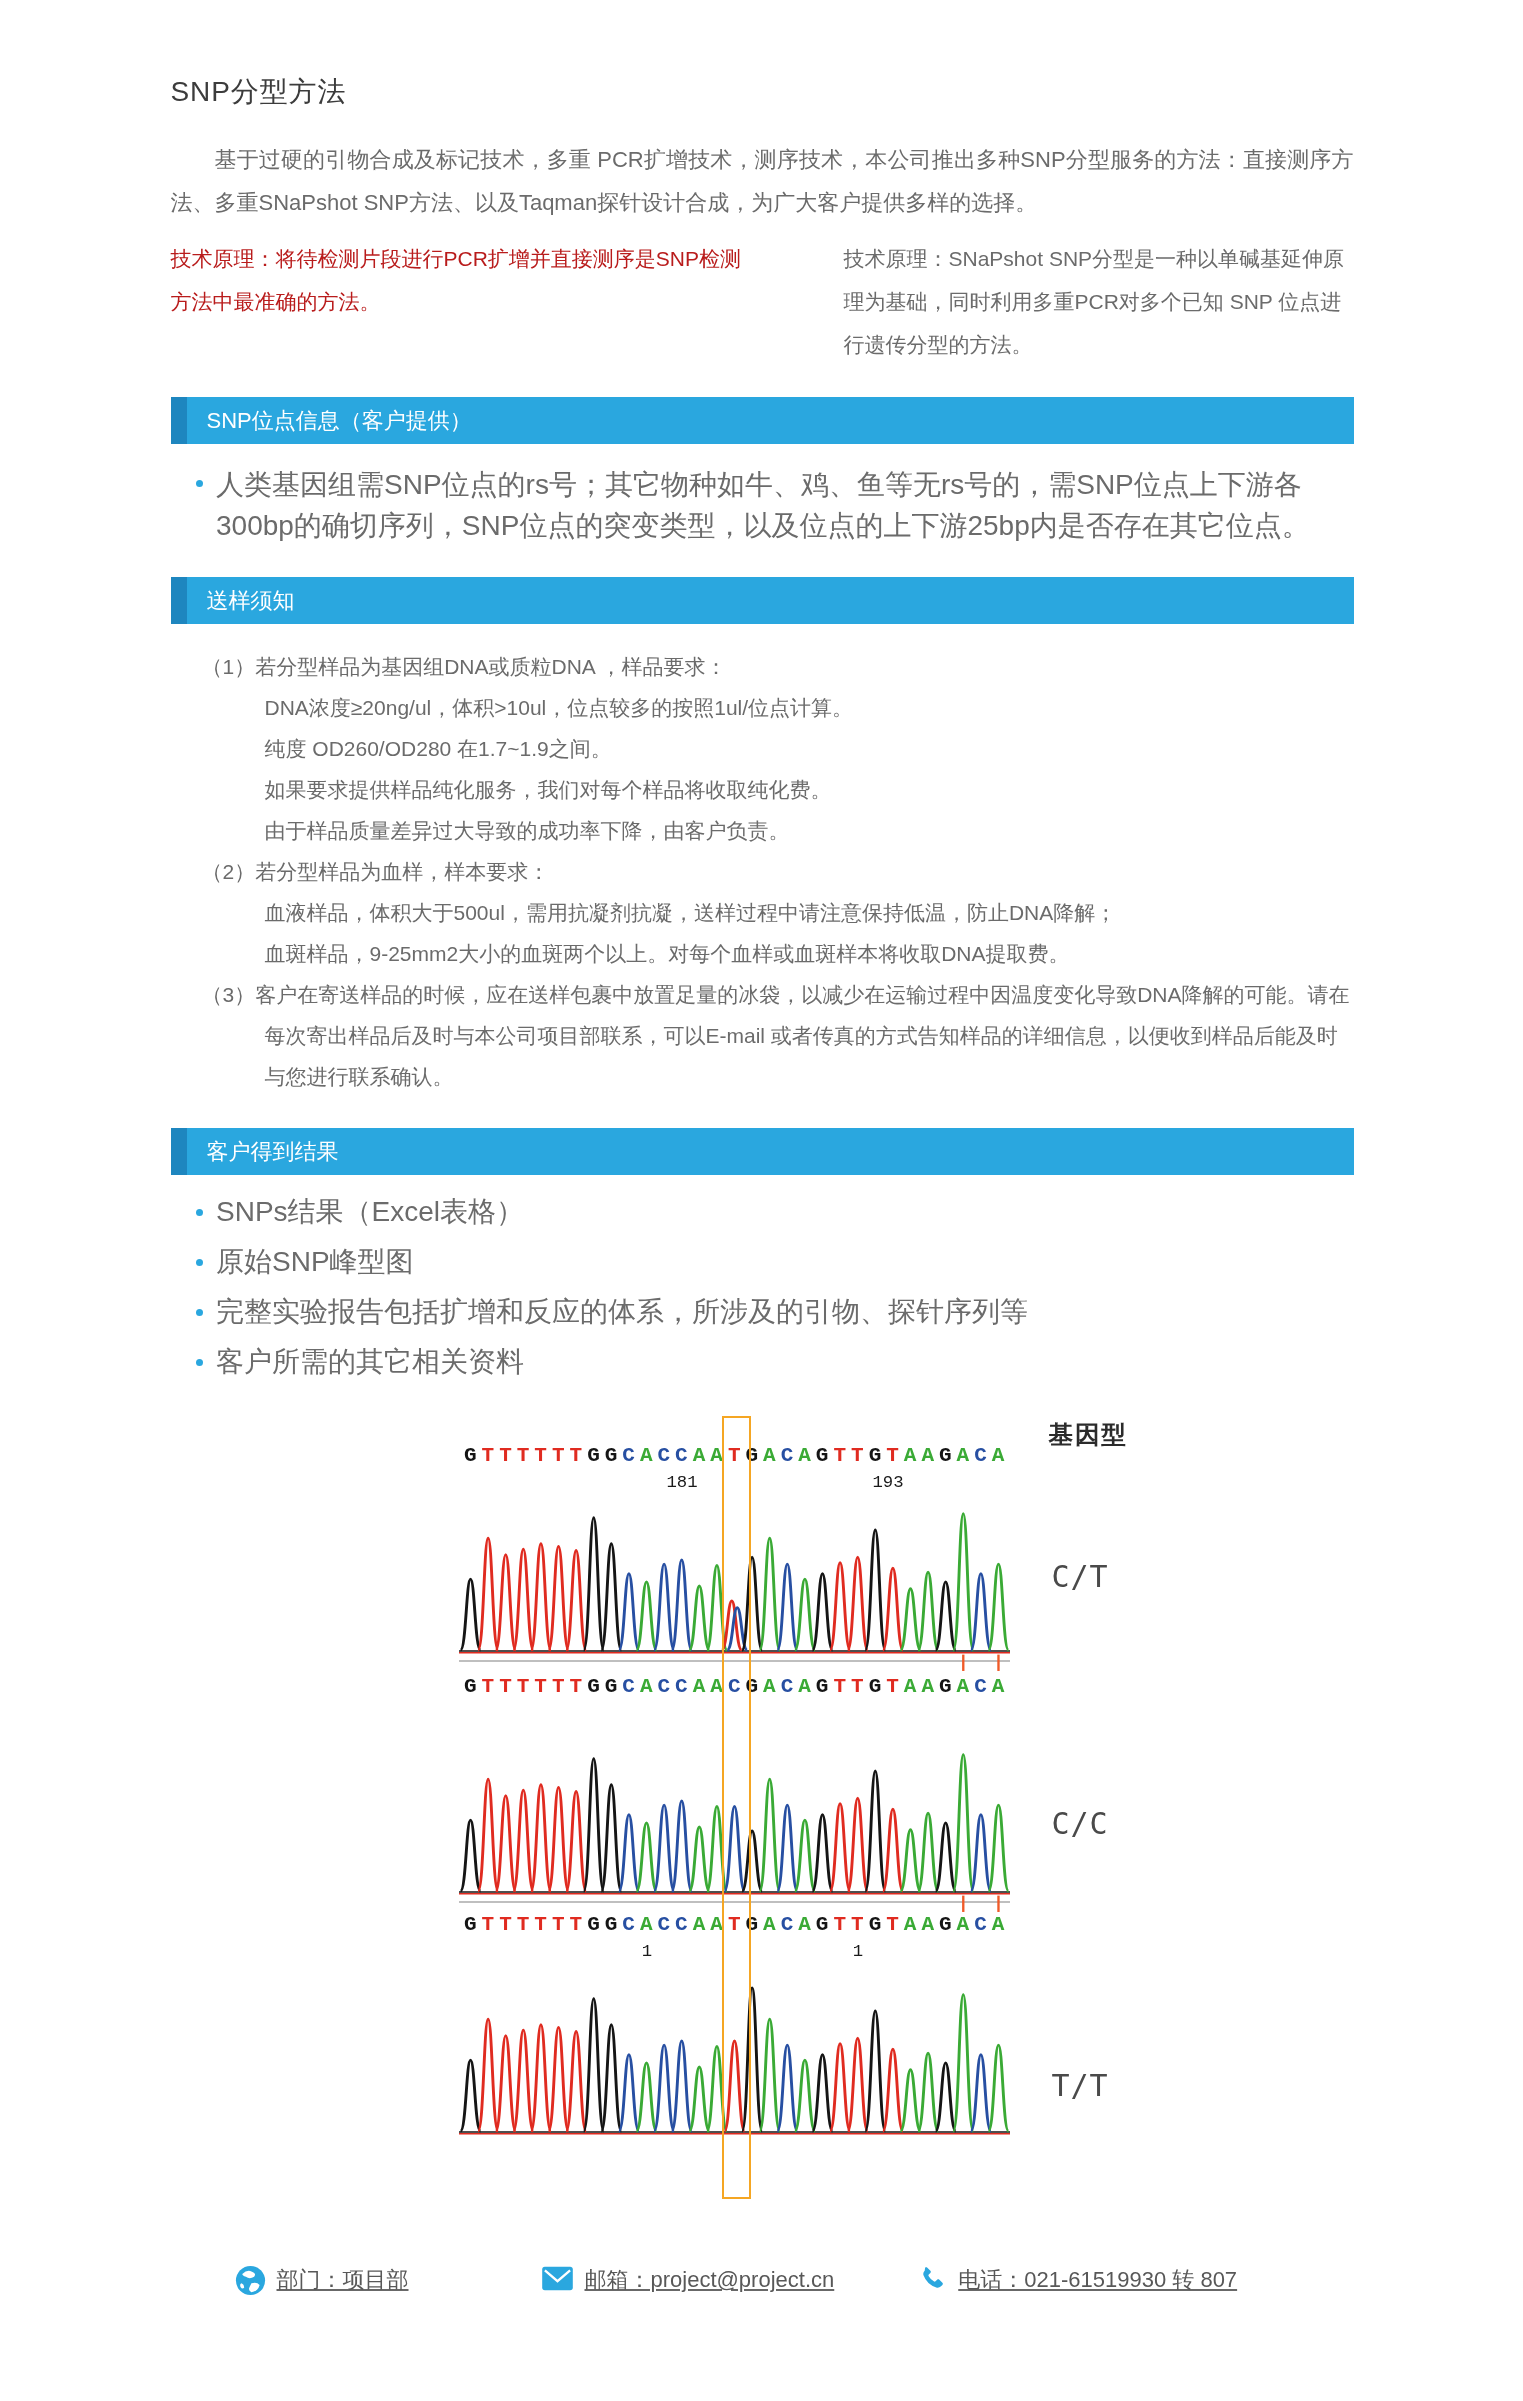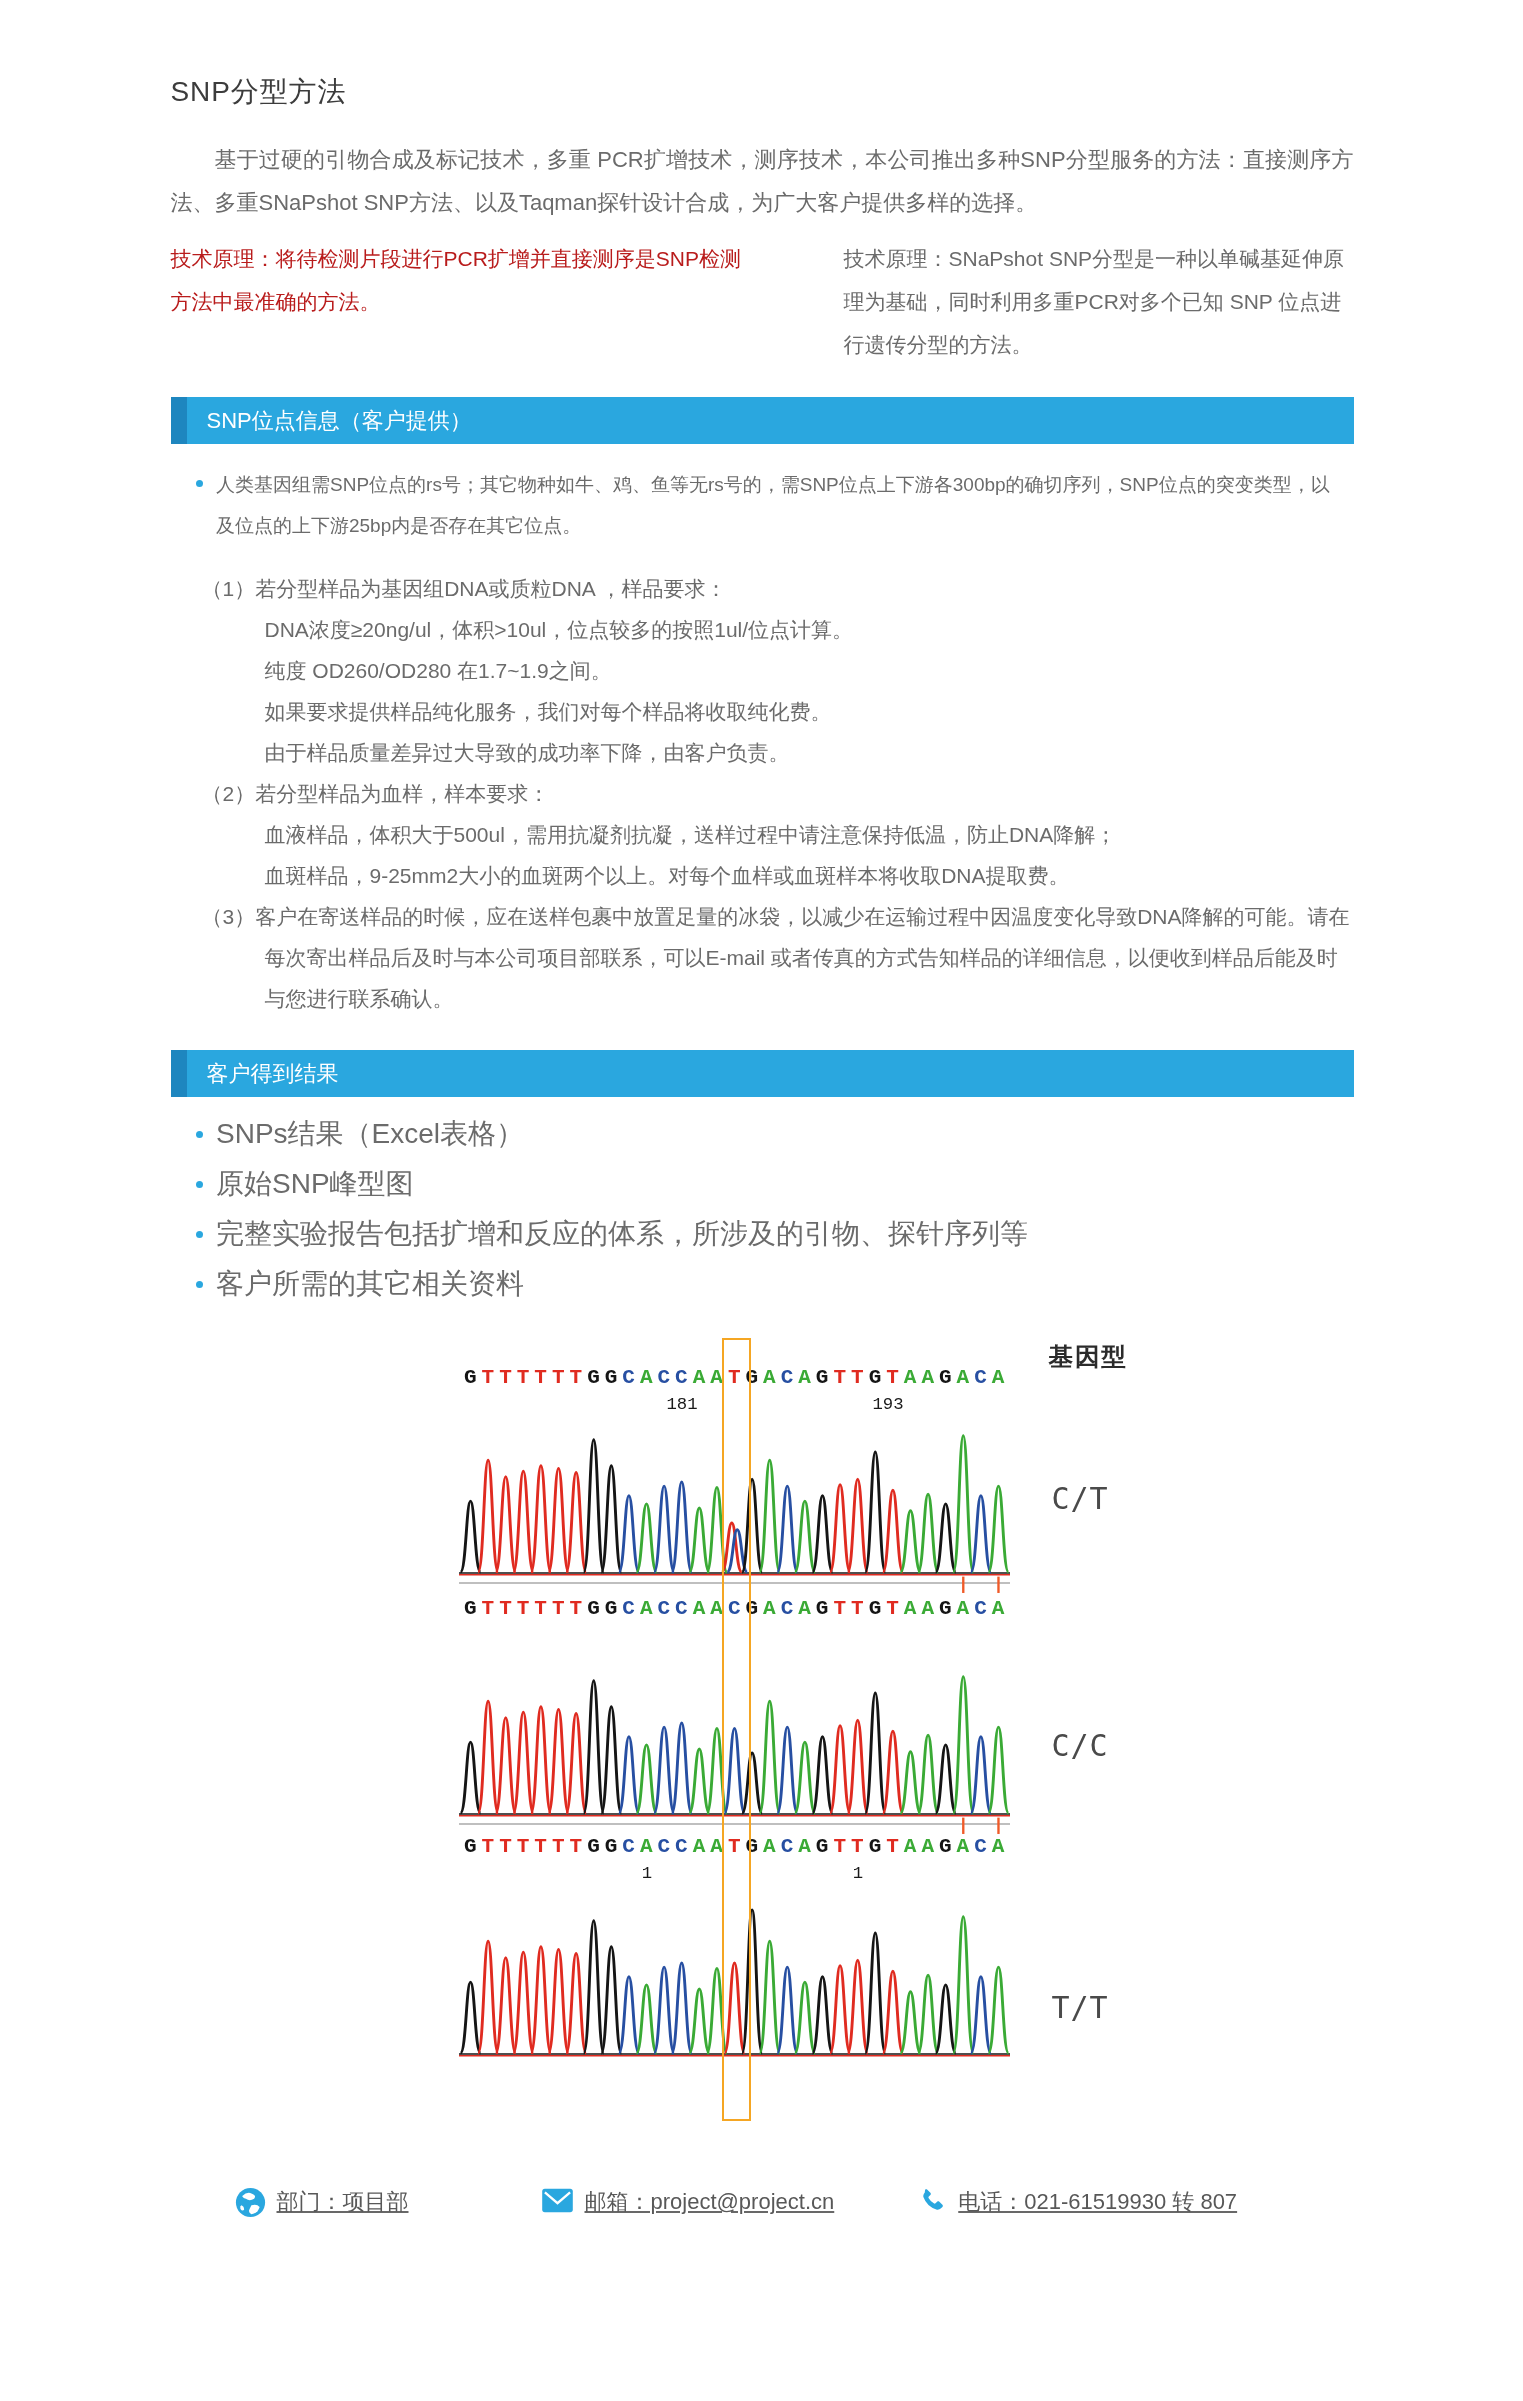--- a/index.html
+++ b/index.html
@@ -9,21 +9,21 @@
   p.intro{font-size:22px;line-height:43px;color:#6b6b6b;text-indent:2em;text-align:justify;margin:27px 0 0 0;}
   .bar{position:relative;height:47px;background:#2aa7df;margin-top:31px;}
   .bar .bar-edge{position:absolute;left:0;top:0;width:16.4px;height:47px;background:#1e86bf;}
   .bar .bar-title{position:absolute;left:36px;top:0;line-height:47px;color:#ffffff;font-size:22px;}
   .bar .bar-title.right{left:673px;}
   .cols{display:flex;margin-top:12.7px;}
   .col-left{width:591px;margin:0;font-size:21px;line-height:43px;color:#b91c1c;}
   .col-right{width:509px;margin:0 0 0 82px;font-size:21px;line-height:43px;color:#6b6b6b;}
   .bullet-row{display:flex;align-items:flex-start;margin-top:20px;}
   .dot{width:7.3px;height:7.3px;border-radius:50%;background:#2aa7df;margin:16.4px 12.7px 0 25.5px;flex:0 0 auto;}
-  .bullet-text{font-size:19px;line-height:41px;color:#6b6b6b;width:1119px;}
+  .bullet-text{font-size:28px;line-height:41px;color:#6b6b6b;width:1119px;}
   #notice-list{margin-top:22px;}
   .notice-item{font-size:21px;line-height:41px;color:#6b6b6b;padding-left:94px;text-indent:-63px;}
   .notice-item.sub{text-indent:0;}
   .result-item{display:flex;align-items:center;height:50px;}
   .result-item .dot{margin:0 12.7px 0 25.5px;}
   .result-item .result-label{font-size:28px;color:#6b6b6b;}
   #results-list{margin-top:12.7px;}
   
   #chromatogram{position:relative;height:796px;margin-top:25.5px;}
   .geno-header{position:absolute;left:878px;top:5.5px;font-size:24.6px;font-weight:bold;color:#2b2b2b;letter-spacing:1.8px;}
@@ -57,20 +57,24 @@
 
   <div class="bar">
     <span class="bar-edge"></span>
     <span class="bar-title">SNP位点信息（客户提供）</span>
   </div>
   <div class="bullet-row">
     <span class="dot"></span>
     <span class="bullet-text">人类基因组需SNP位点的rs号；其它物种如牛、鸡、鱼等无rs号的，需SNP位点上下游各300bp的确切序列，SNP位点的突变类型，以及位点的上下游25bp内是否存在其它位点。</span>
   </div>
 
+  <div class="bar">
+    <span class="bar-edge"></span>
+    <span class="bar-title">送样须知</span>
+  </div>
   <div id="notice-list">
       <div class="notice-item">（1）若分型样品为基因组DNA或质粒DNA ，样品要求：</div>
       <div class="notice-item sub">DNA浓度≥20ng/ul，体积&gt;10ul，位点较多的按照1ul/位点计算。</div>
       <div class="notice-item sub">纯度 OD260/OD280 在1.7~1.9之间。</div>
       <div class="notice-item sub">如果要求提供样品纯化服务，我们对每个样品将收取纯化费。</div>
       <div class="notice-item sub">由于样品质量差异过大导致的成功率下降，由客户负责。</div>
       <div class="notice-item">（2）若分型样品为血样，样本要求：</div>
       <div class="notice-item sub">血液样品，体积大于500ul，需用抗凝剂抗凝，送样过程中请注意保持低温，防止DNA降解；</div>
       <div class="notice-item sub">血斑样品，9-25mm2大小的血斑两个以上。对每个血样或血斑样本将收取DNA提取费。</div>
       <div class="notice-item">（3）客户在寄送样品的时候，应在送样包裹中放置足量的冰袋，以减少在运输过程中因温度变化导致DNA降解的可能。请在每次寄出样品后及时与本公司项目部联系，可以E-mail 或者传真的方式告知样品的详细信息，以便收到样品后能及时与您进行联系确认。</div>

